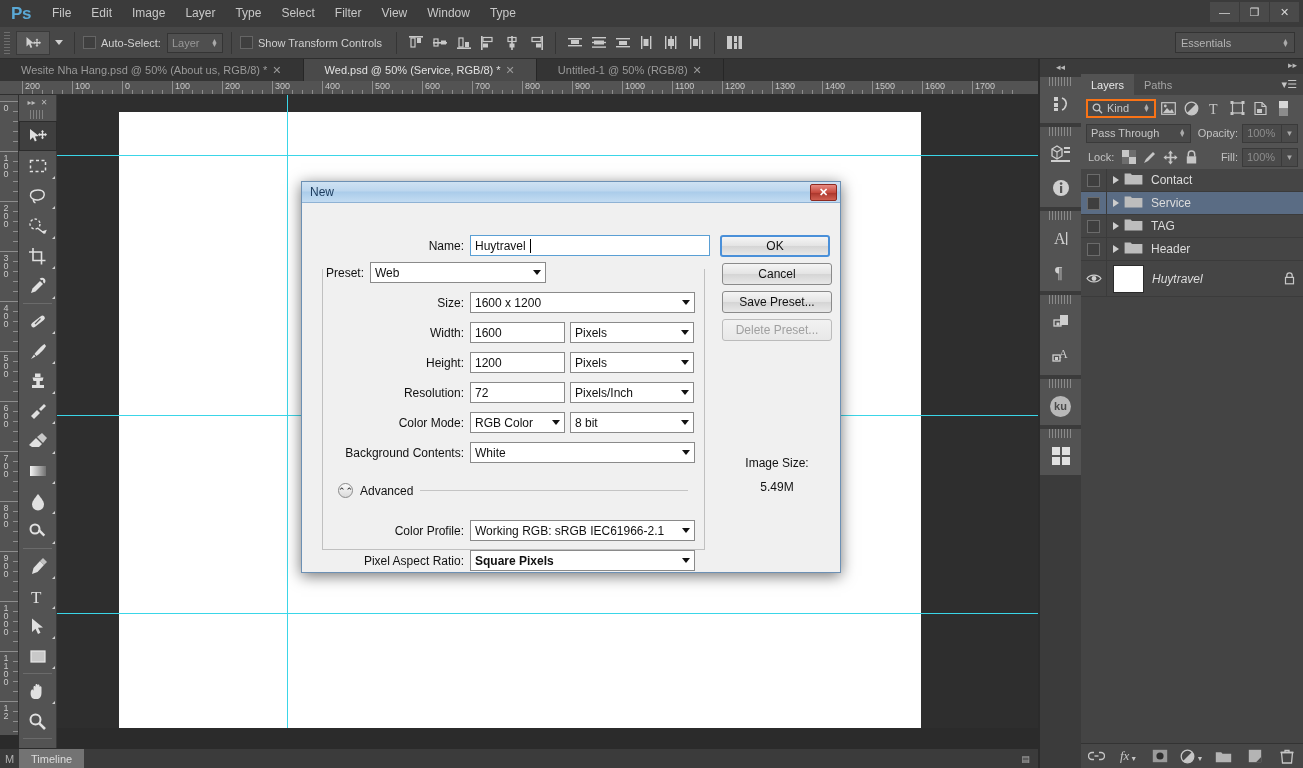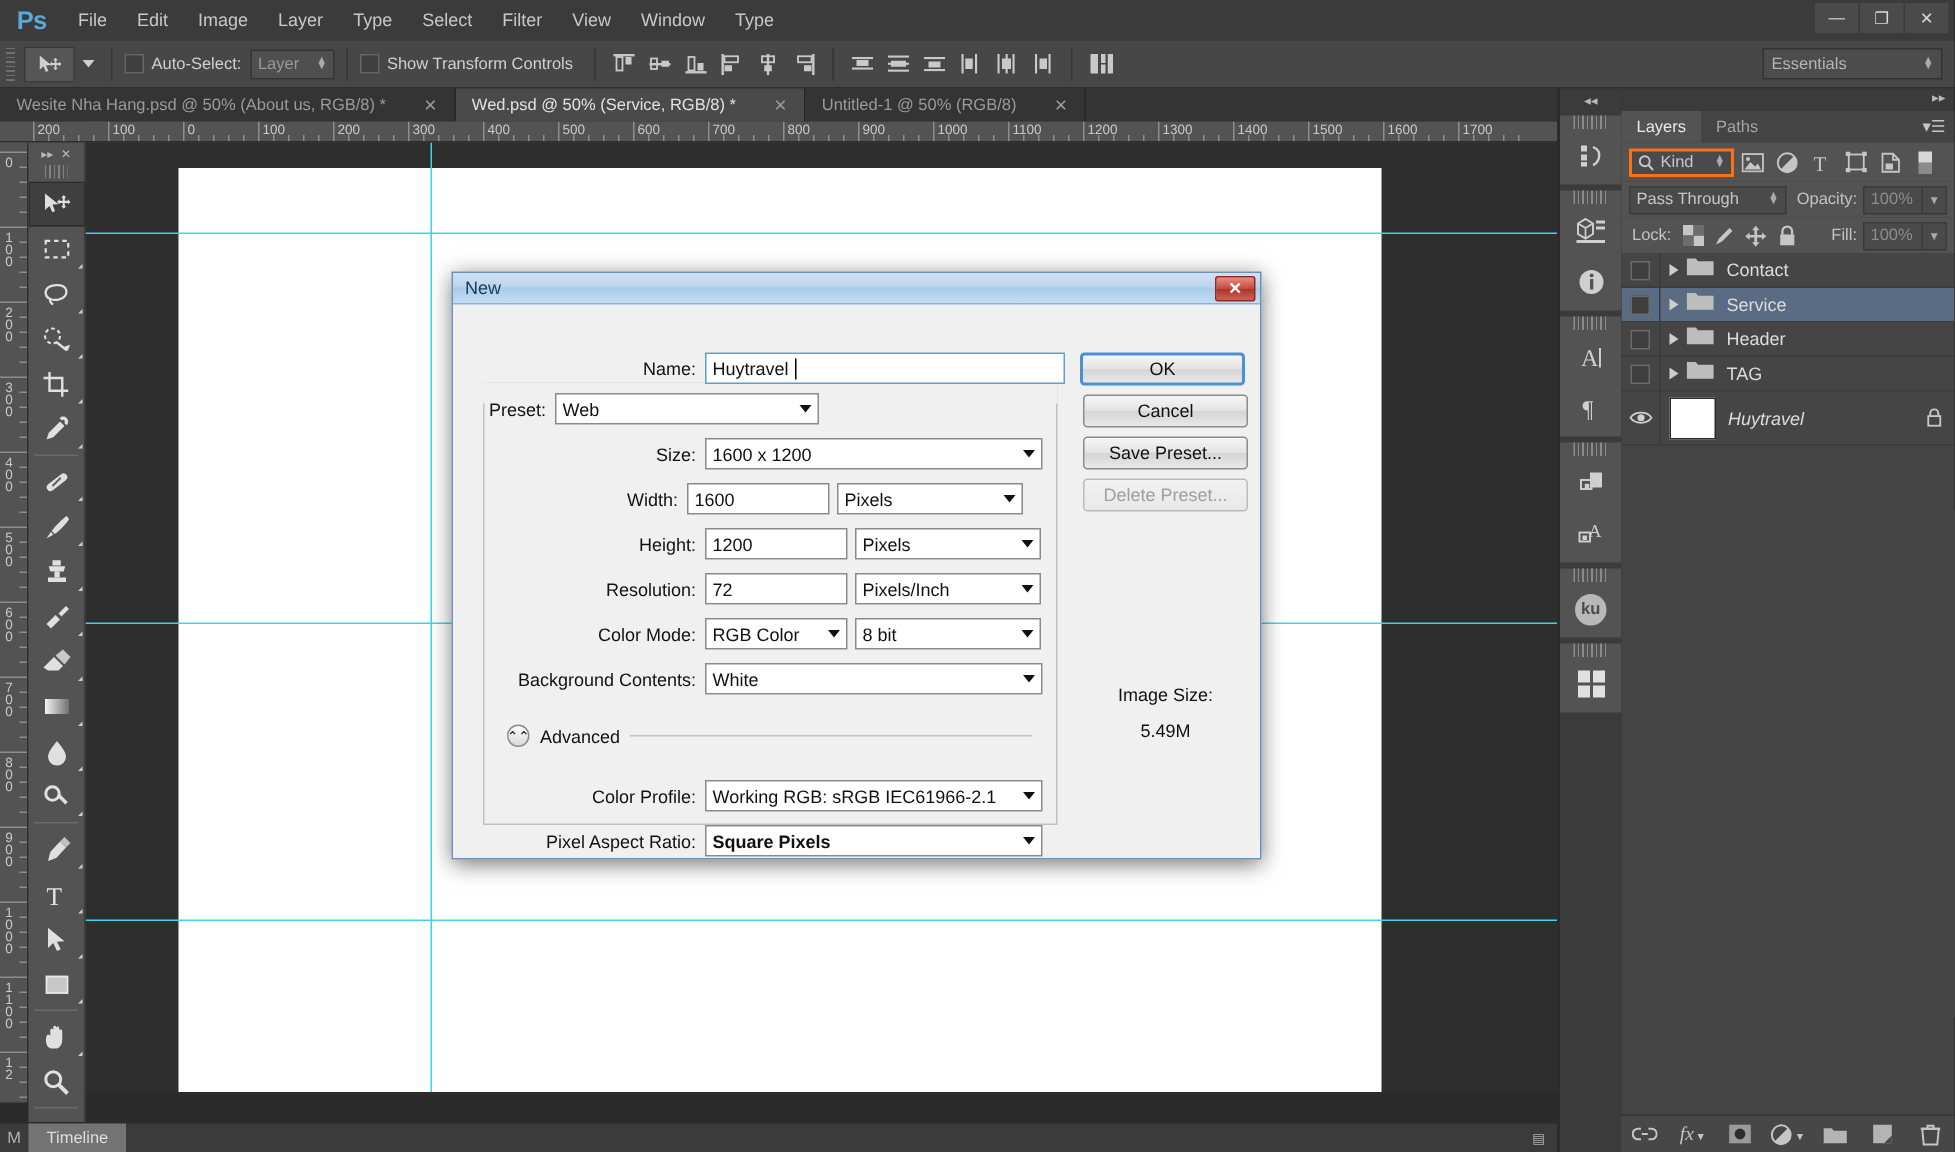--- a/index.html
+++ b/index.html
@@ -71,22 +71,22 @@
     color: #b5b5b5; font-size: 11px; display: flex; align-items: center;
     padding: 0 5px; justify-content: space-between;
   }
 
   
   .doctabs {
     position: absolute; left: 0; top: 59px; width: 1038px; height: 22px;
     background: #343434; display: flex; align-items: flex-end;
   }
   .doctab {
-    height: 22px; display: flex; align-items: center; gap: 25px;
-    padding: 0 11px; font-size: 11px; color: #9a9a9a;
+    height: 22px; display: flex; align-items: center; gap: 5px;
+    padding: 0 21px; font-size: 11px; color: #9a9a9a;
     border-right: 1px solid #262626; white-space: nowrap;
   }
   .doctab.active { background: #4a4a4a; color: #e2e2e2; }
   .tab-x { font-size: 11px; color: #9a9a9a; }
 
   
   .toolbox {
     position: absolute; left: 19px; top: 95px; width: 38px; height: 673px;
     background: #535353; border-right: 1px solid #3a3a3a;
   }
@@ -1109,31 +1109,31 @@
           <div class="layer-name">Service</div>
         </div>
         <div class="layer-row">
           <div class="eye-cell">
             <div class="eye-box"></div>
           </div>
           <div class="disc-tri"></div>
           <div><svg width="19" height="15" viewBox="0 0 19 15">
               <path d="M0.6 2.4 h6 l1.4 1.7 h10.4 v9.4 h-17.8 z" fill="#bdbdbd"></path>
             </svg></div>
-          <div class="layer-name">Header</div>
+          <div class="layer-name">TAG</div>
         </div>
         <div class="layer-row">
           <div class="eye-cell">
             <div class="eye-box"></div>
           </div>
           <div class="disc-tri"></div>
           <div><svg width="19" height="15" viewBox="0 0 19 15">
               <path d="M0.6 2.4 h6 l1.4 1.7 h10.4 v9.4 h-17.8 z" fill="#bdbdbd"></path>
             </svg></div>
-          <div class="layer-name">TAG</div>
+          <div class="layer-name">Header</div>
         </div>
         <div class="layer-row bg-row">
           <div class="eye-cell">
             <svg width="16" height="11" viewBox="0 0 16 11">
               <path d="M1 5.5 C4 1 12 1 15 5.5 C12 10 4 10 1 5.5 Z" fill="none" stroke="#cfcfcf" stroke-width="1.2"></path>
               <circle cx="8" cy="5.5" r="2.4" fill="#cfcfcf"></circle>
             </svg>
           </div>
           <div class="thumb-white"></div>
           <div class="layer-name italic">Huytravel</div>
@@ -1218,21 +1218,21 @@
       </div>
 
       <div class="frow" style="left:12px; top:89px;">
         <div class="flabel" style="width:150px">Size:</div>
         <div class="fselect" style="width:225px; margin-left:6px;">
           <span>1600 x 1200</span>
           <span class="caret"></span>
         </div>
       </div>
 
-      <div class="frow" style="left:0; top:119px;">
+      <div class="frow" style="left:12px; top:119px;">
         <div class="flabel" style="width:150px">Width:</div>
         <div class="finput" style="width:95px; margin-left:6px;">1600</div>
         <div class="fselect" style="width:124px; margin-left:5px;">
           <span>Pixels</span>
           <span class="caret"></span>
         </div>
       </div>
 
       <div class="frow" style="left:12px; top:149px;">
         <div class="flabel" style="width:150px">Height:</div>

